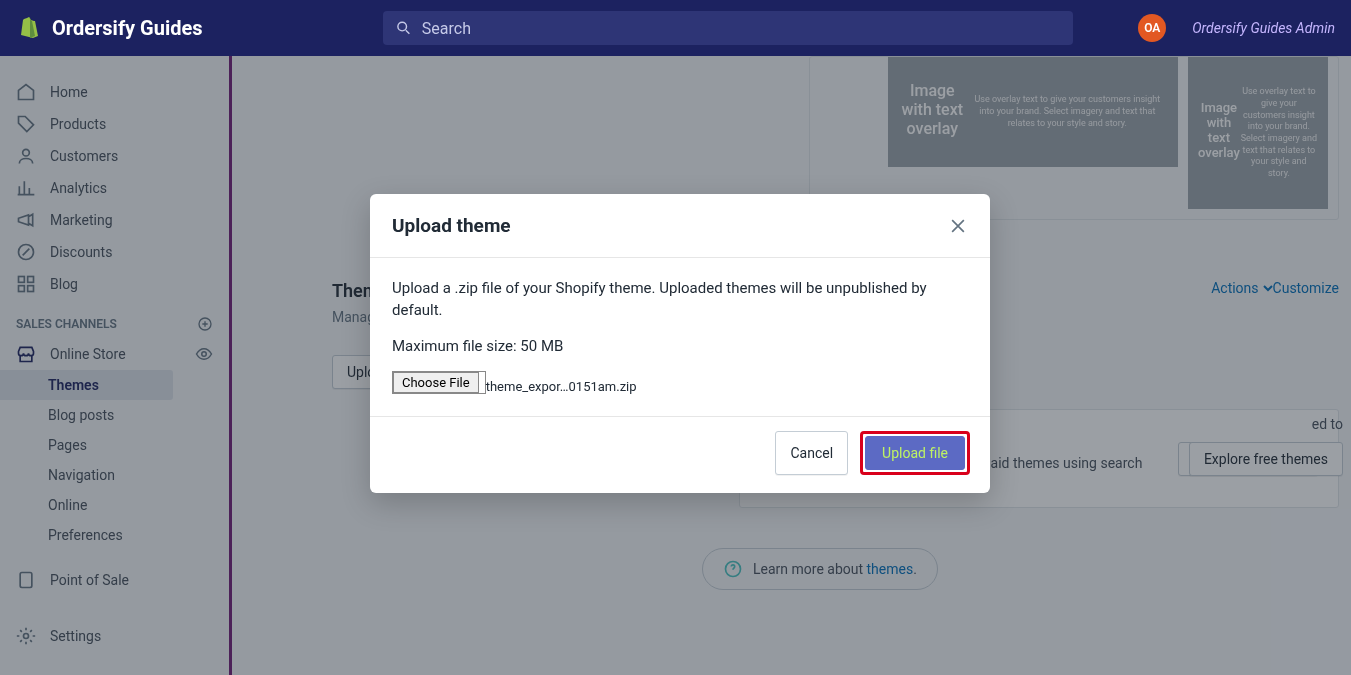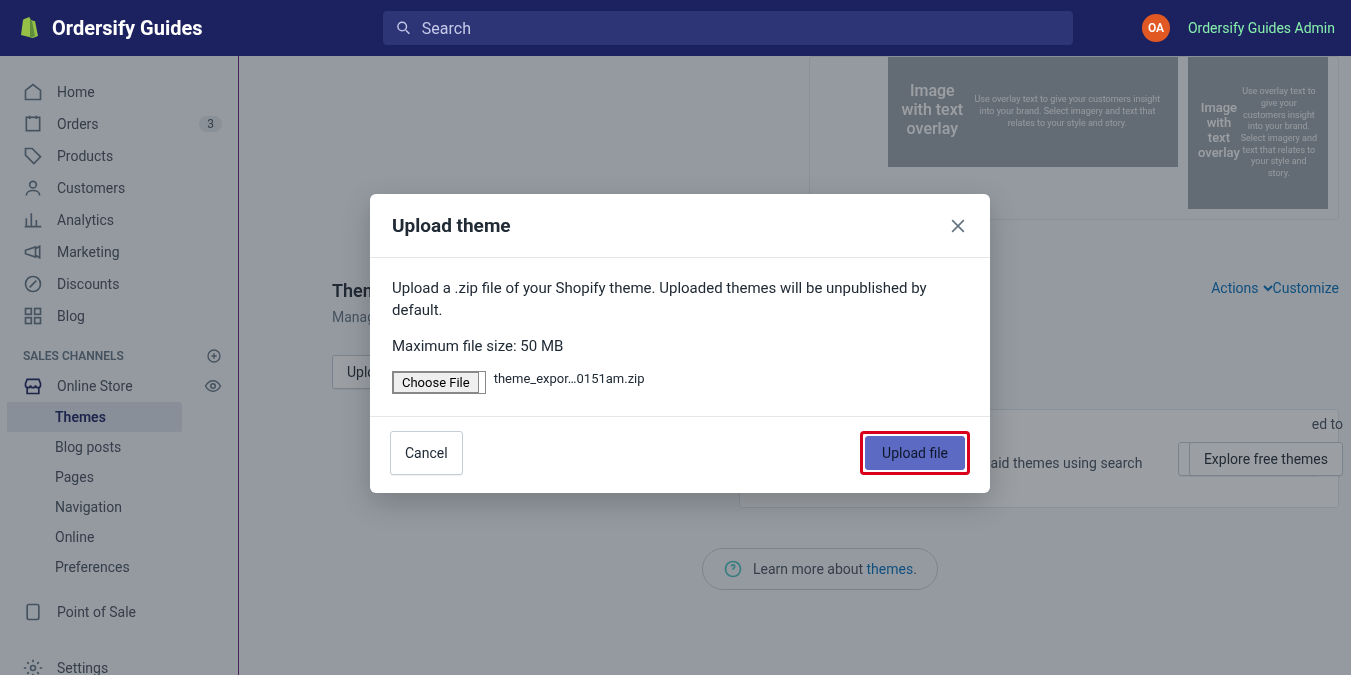--- a/index.html
+++ b/index.html
@@ -6,26 +6,26 @@
 body { background:#f4f6f8; width:1351px; height:675px; overflow:hidden; position:relative; }
 
 
 .topbar { height:56px; background:#1c2260; display:flex; align-items:center; padding:0 16px; position:relative; z-index:10; }
 .logo { width:24px; height:24px; margin-right:12px; }
 .brand { color:#fff; font-weight:700; font-size:20px; }
 .search-wrap { margin-left:180px; width:690px; height:34px; background:#2e3576; border-radius:4px; display:flex; align-items:center; padding:0 12px; }
 .search-wrap svg { margin-right:10px; }
 .search-wrap input { background:transparent; border:none; outline:none; color:#c5c9e8; font-size:16px; width:100%; }
 .search-wrap input::placeholder { color:#c5c9e8; }
-.user-area { margin-left:auto; display:flex; align-items:center; gap:18px; }
+.user-area { margin-left:auto; display:flex; align-items:center; gap:26px; }
 .avatar { width:28px; height:28px; border-radius:50%; background:#e25822; color:#fff; font-size:12px; font-weight:600; display:flex; align-items:center; justify-content:center; }
-.user-name { color:#86efac; font-size:14px; }
-
-
-.sidebar { position:absolute; top:56px; left:7px; width:232px; height:619px; background:#f4f6f8; border-right:1px solid #701a75; overflow-y:auto; }
+.user-name { color:#c4b5fd; font-size:14px;font-style:italic; }
+
+
+.sidebar { position:absolute; top:56px; left:0; width:232px; height:619px; background:#f4f6f8; border-right:3px solid #701a75; overflow-y:auto; }
 .sidebar::-webkit-scrollbar { width:12px; }
 .sidebar::-webkit-scrollbar-thumb { background:#b0b0b0; }
 .nav-item { display:flex; align-items:center; height:32px; padding:0 16px; color:#454f5b; font-size:14px; cursor:pointer; gap:14px; }
 .nav-item.active { font-weight:400; }
 .nav-item .badge { margin-left:auto; background:#dfe3e8; color:#454f5b; font-size:12px; border-radius:10px; padding:1px 8px; }
 .nav-section { padding:16px 16px 6px; font-size:12px; color:#637381; font-weight:600; display:flex; align-items:center; justify-content:space-between; }
 .sub-item { display:flex; align-items:center; height:30px; padding-left:48px; color:#454f5b; font-size:14px; cursor:pointer; }
 .sub-item.selected { background:#dce2ea; color:#1c2260; font-weight:600; border-radius:0 3px 3px 0; margin-right:56px; }
 .nav-item .eye { margin-left:auto; }
 .spacer-top { height:20px; }
@@ -62,25 +62,25 @@
 .right-col { position:absolute; right:8px; top:360px; display:flex; flex-direction:column; gap:80px; }
 
 
 .overlay { position:absolute; inset:56px 0 0 0; background:rgba(33,43,54,0.45); z-index:50; }
 .modal { position:absolute; left:370px; top:194px; width:620px; background:#fff; border-radius:6px; z-index:60; box-shadow:0 10px 30px rgba(0,0,0,.2); }
 .modal-head { padding:20px 22px; display:flex; align-items:center; justify-content:space-between; border-bottom:1px solid #e6e6e6;}
 .modal-head h3 { font-size:19px; font-weight:700; color:#212b36; }
 .close-x { cursor:pointer; color:#637381; }
 .modal-body { padding:20px 22px 22px; font-size:15px; color:#212b36; }
 .modal-body p { margin-bottom:14px; line-height:1.45;}
-.file-row { display:flex; align-items:flex-start; gap:8px; font-size:13px; }
+.file-row { display:flex; align-items:flex-end; font-size:13px; }
 .choose-btn { border:1px solid #888; background:#efefef; padding:2px 8px; font-size:13px; cursor:pointer; }
 .file-row-wrap { border:1px solid #888; display:inline-flex; align-items:center; padding-right:6px;}
-.modal-foot { padding:14px 20px 18px; display:flex; justify-content:space-between; gap:12px; border-top:1px solid #e6e6e6;}
-.btn-primary { background:#5c6ac4; color:#0f172a; border:1px solid #5c6ac4; border-radius:3px; padding:8px 16px; font-size:14px; cursor:pointer; }
+.modal-foot { padding:14px 20px 18px; display:flex; justify-content:flex-end; gap:12px; border-top:1px solid #e6e6e6;}
+.btn-primary { background:#5c6ac4; color:#bef264; border:1px solid #5c6ac4; border-radius:3px; padding:8px 16px; font-size:14px; cursor:pointer; }
 .highlight-ring { border:3px solid #d9001b; border-radius:4px; padding:2px; display:inline-block;}
 
 svg { display:block; }
 </style>
 </head>
 <body>
 
 <div class="topbar">
   <span class="logo">
     <svg viewBox="0 0 24 24" width="24" height="24">
@@ -102,28 +102,20 @@
   </div>
 </div>
 
 <div class="sidebar">
   <div class="spacer-top"></div>
   <div class="nav-item">
     <svg width="20" height="20" viewBox="0 0 24 24">
         <path d="M3 10l9-7 9 7v11H3z" fill="none" stroke="#637381" stroke-width="2"></path>
       </svg>
     <span>Home</span>
-  </div>
-  <div class="nav-item">
-    <svg width="20" height="20" viewBox="0 0 24 24">
-        <rect x="4" y="4" width="16" height="16" fill="none" stroke="#637381" stroke-width="2"></rect>
-        <path d="M8 2v4M16 2v4" stroke="#637381" stroke-width="2"></path>
-      </svg>
-    <span>Orders</span>
-    <span class="badge">3</span>
   </div>
   <div class="nav-item">
     <svg width="20" height="20" viewBox="0 0 24 24">
         <path d="M3 3h8l10 10-8 8L3 11z" fill="none" stroke="#637381" stroke-width="2"></path>
       </svg>
     <span>Products</span>
   </div>
   <div class="nav-item">
     <svg width="20" height="20" viewBox="0 0 24 24">
         <circle cx="12" cy="8" r="4" fill="none" stroke="#637381" stroke-width="2"></circle>

